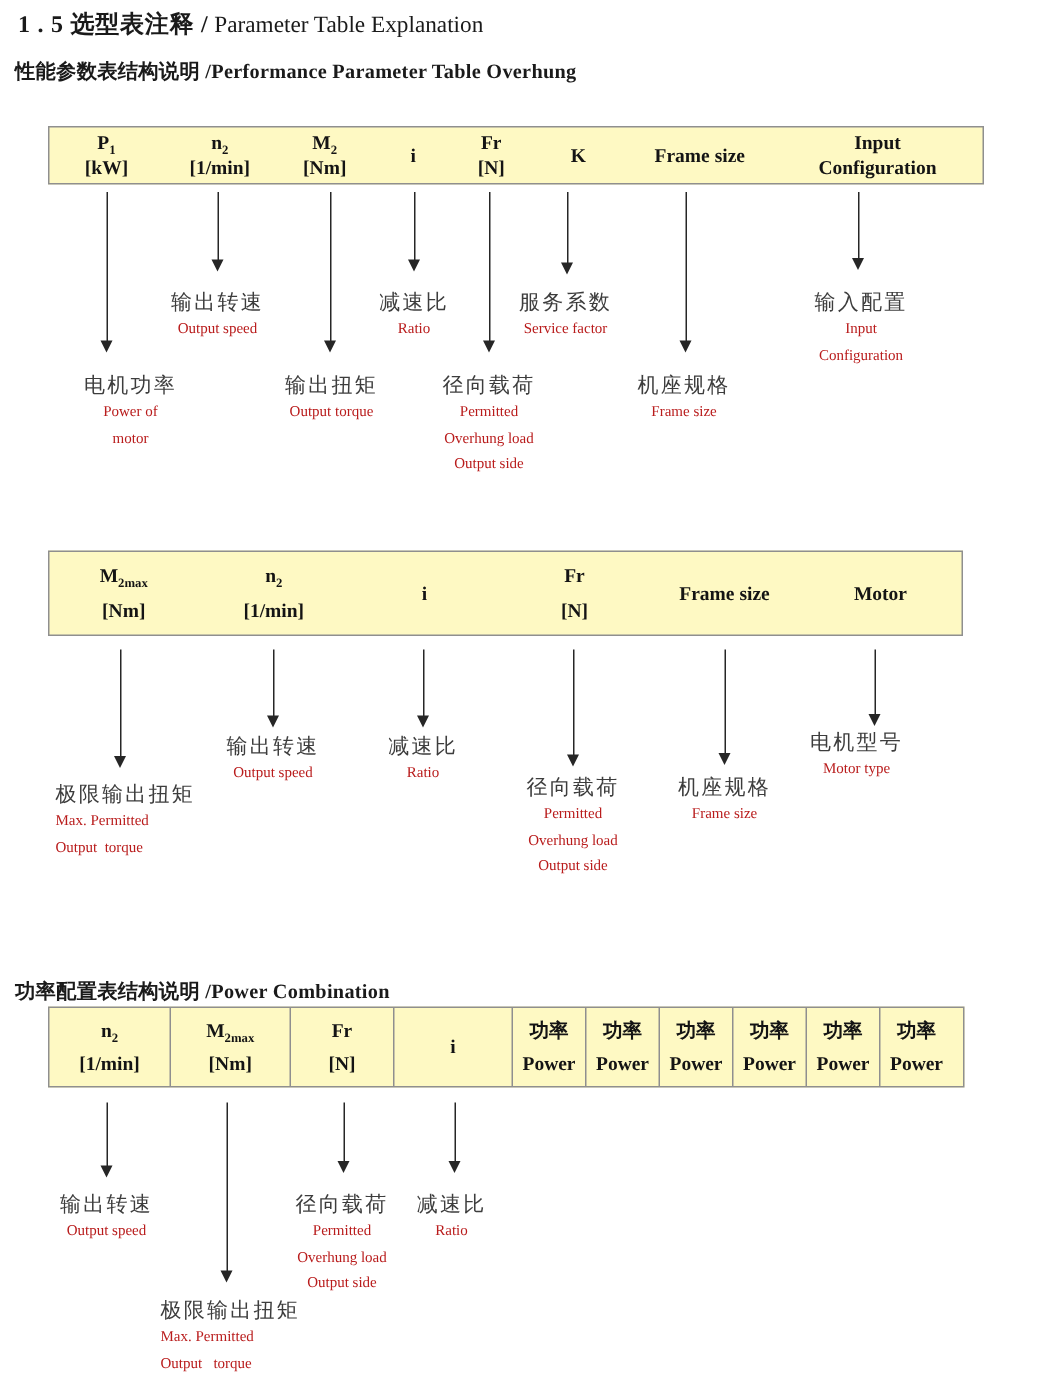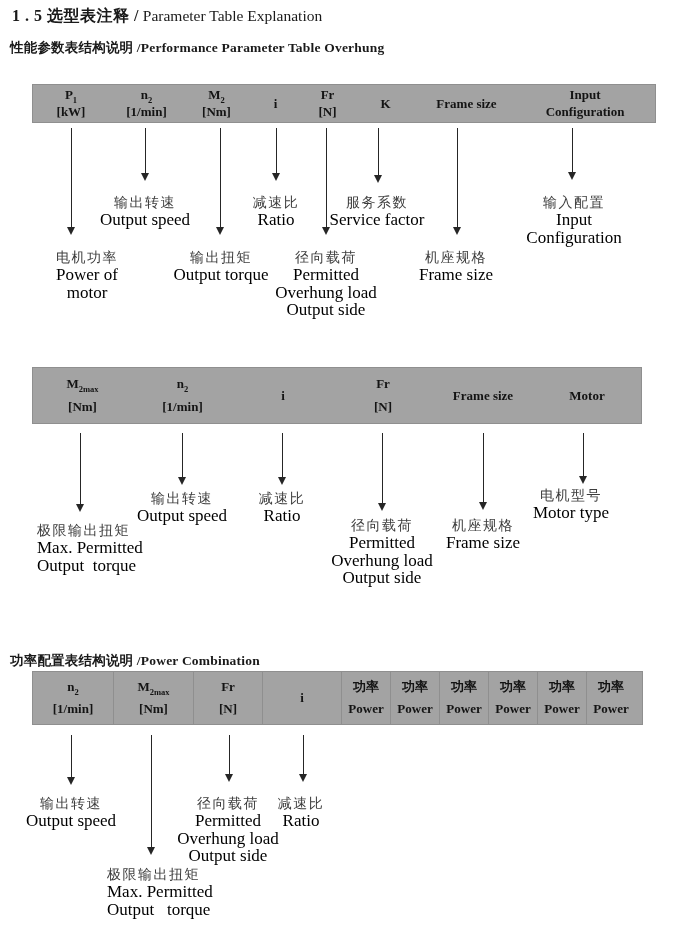--- a/index.html
+++ b/index.html
@@ -2,36 +2,36 @@
 <html><head>
 <meta charset="utf-8">
 <style>
   html,body{margin:0;padding:0;background:#ffffff;}
   .page{position:relative;width:695px;height:931px;background:#ffffff;overflow:hidden;
         font-family:"Liberation Serif", serif;color:#1a1a1a;}
   .doc-title{position:absolute;left:12px;top:6px;white-space:pre;}
   .doc-title .tz{font-weight:bold;font-size:16px;letter-spacing:.5px;}
   .doc-title .te{font-size:15.5px;}
   .sec-heading{position:absolute;font-weight:bold;font-size:13.5px;white-space:pre;letter-spacing:.2px;}
-  .ptable{position:absolute;display:flex;background:#a3a3a3;border:1px solid #8f8f8f;box-sizing:border-box;text-align:center;}
+  .ptable{position:absolute;display:flex;background:#fef9c3;border:1px solid #8f8f8f;box-sizing:border-box;text-align:center;}
   .cell{display:flex;flex-direction:column;justify-content:space-evenly;align-items:center;
         box-sizing:border-box;font-weight:bold;font-size:13px;color:#141414;flex:0 0 auto;}
   .cell .cl1,.cell .cl2{line-height:14px;white-space:pre;}
   .cell sub{font-size:8.5px;line-height:0;}
   .cell sub:empty{display:none;}
   .t3 .cell + .cell{border-left:1px solid #8f8f8f;}
   .arr{position:absolute;width:0;}
   .arr .shaft{position:absolute;left:-0.5px;top:0;bottom:6px;width:1px;background:#262626;}
   .arr .head{position:absolute;bottom:0;left:-4px;width:0;height:0;
              border-left:4px solid transparent;border-right:4px solid transparent;
              border-top:8px solid #262626;}
   .callout{position:absolute;}
   .callout.center{text-align:center;}
   .callout .zh{font-size:14px;line-height:17px;color:#3d3d3d;letter-spacing:1.5px;white-space:pre;}
-  .callout .en{font-size:17px;line-height:17.5px;color:#000000;white-space:pre;}
+  .callout .en{font-size:10px;line-height:17.5px;color:#b91c1c;white-space:pre;}
   .callout .en:empty,.callout .zh:empty{display:none;}
 </style>
 </head>
 <body>
 
 <div class="page">
 
   <div class="doc-title"><span class="tz">1 . 5 选型表注释 /</span><span class="te"> Parameter Table Explanation</span></div>
 
   <div class="sec-heading" style="left:10px;top:39px;">性能参数表结构说明 /Performance Parameter Table Overhung</div>

